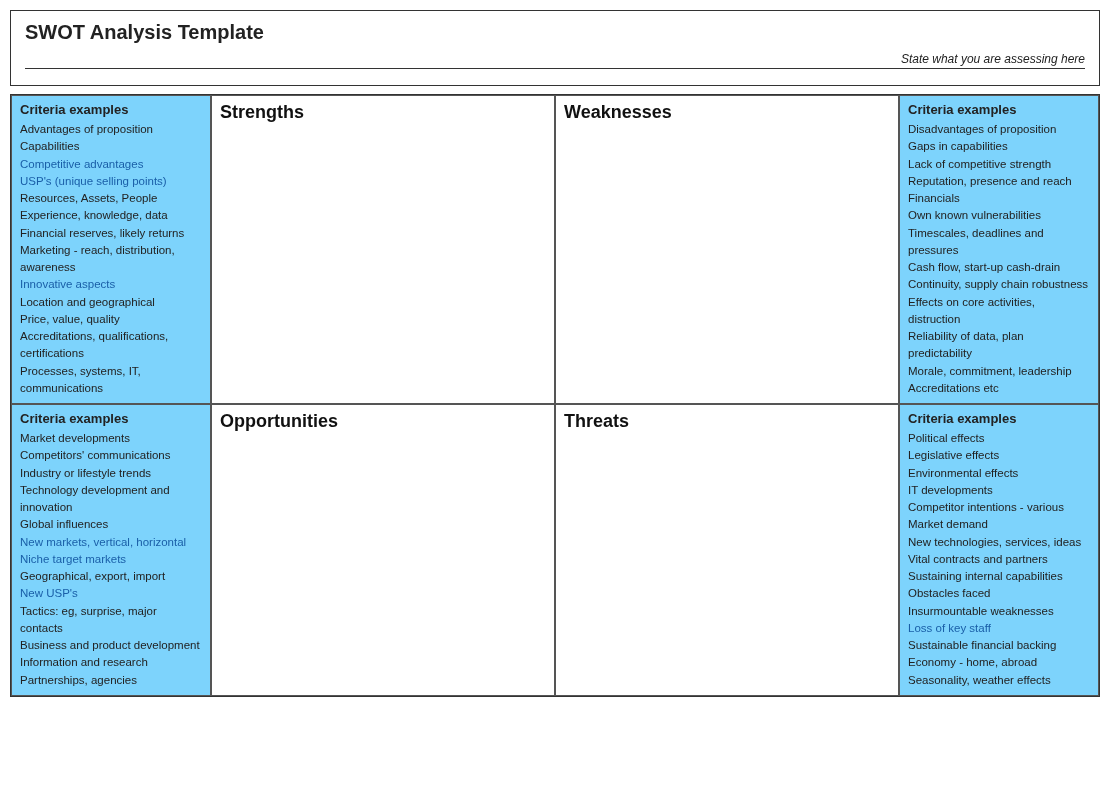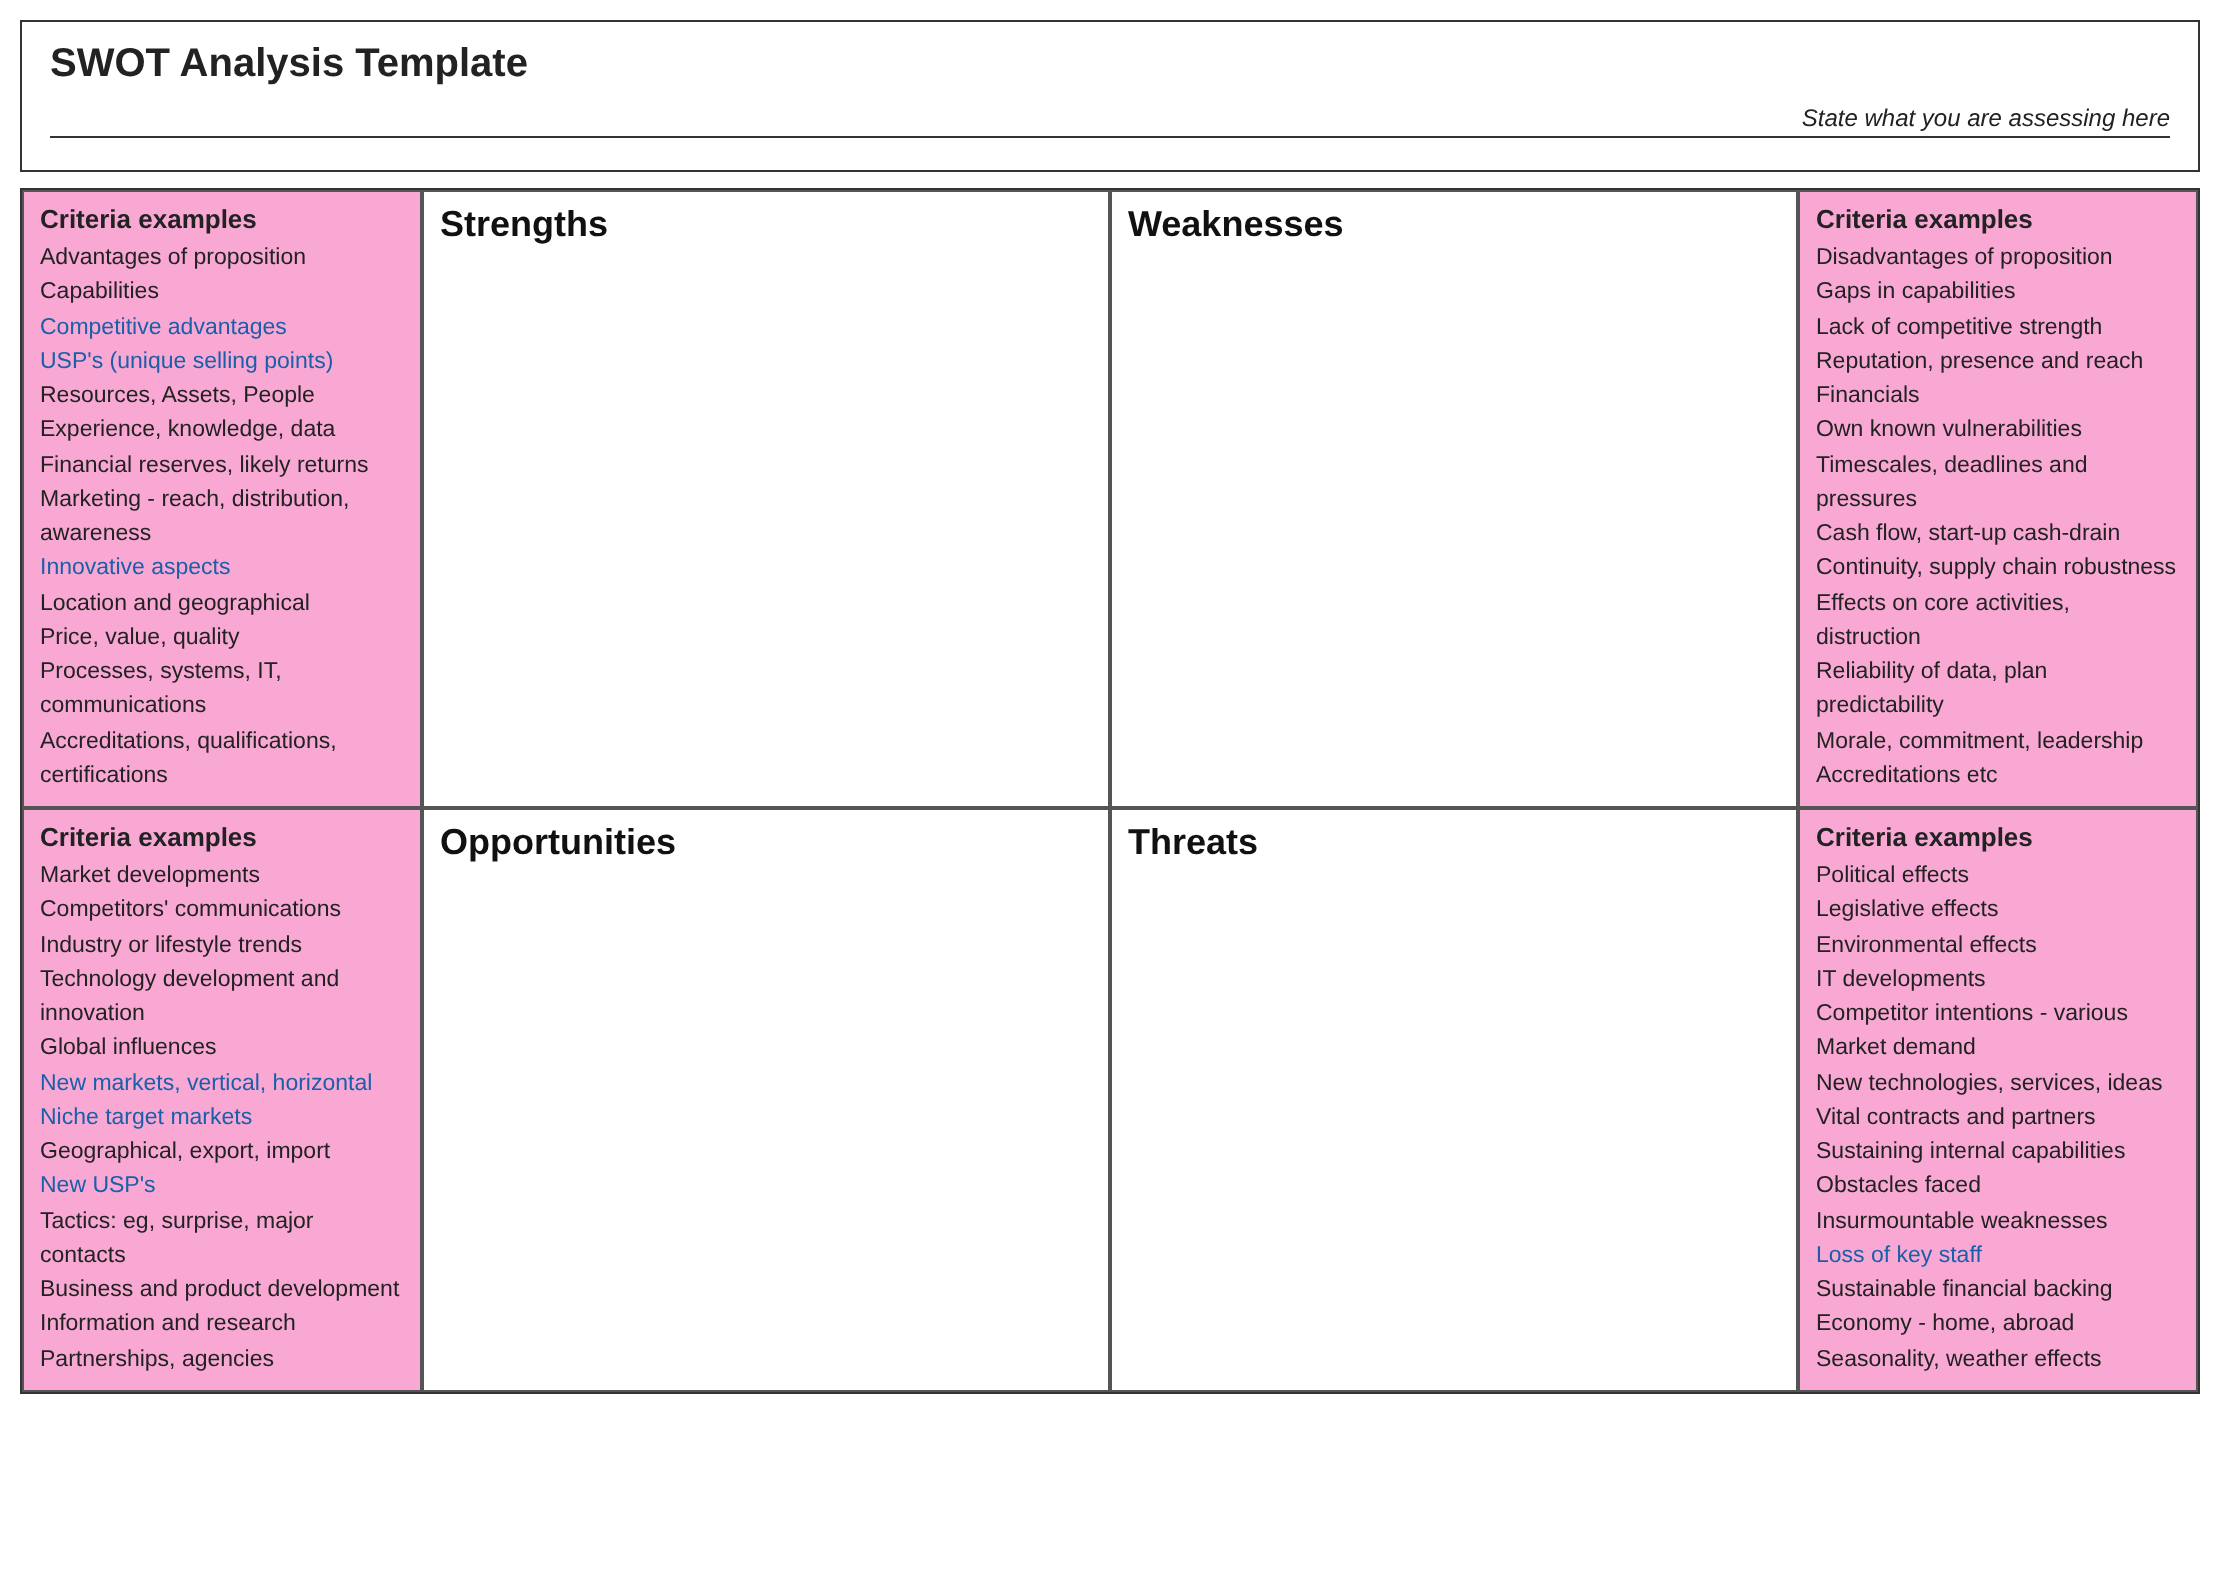--- a/index.html
+++ b/index.html
@@ -62,21 +62,21 @@
       line-height: 1.5;
       color: #222;
     }
     .item.blue {
       color: #1a5fa8;
     }
     .main-cell {
       min-height: 280px;
     }
     .criteria-cell {
-      background: #f9a8d4;
+      background: #7dd3fc;
     }
   </style>
 </head>
 <body>
 
 <div class="outer-box">
   <div class="title">SWOT Analysis Template</div>
   <div class="subtitle">State what you are assessing here</div>
 </div>
 
@@ -89,22 +89,22 @@
         <div class="item">Capabilities</div>
         <div class="item blue">Competitive advantages</div>
         <div class="item blue">USP's (unique selling points)</div>
         <div class="item">Resources, Assets, People</div>
         <div class="item">Experience, knowledge, data</div>
         <div class="item">Financial reserves, likely returns</div>
         <div class="item">Marketing -  reach, distribution, awareness</div>
         <div class="item blue">Innovative aspects</div>
         <div class="item">Location and geographical</div>
         <div class="item">Price, value, quality</div>
+        <div class="item">Accreditations, qualifications, certifications</div>
         <div class="item">Processes, systems, IT, communications</div>
-        <div class="item">Accreditations, qualifications, certifications</div>
       </div>
   </div>
 
   <div class="cell main-cell">
     <div class="cell-header">Strengths</div>
   </div>
 
   <div class="cell main-cell">
     <div class="cell-header">Weaknesses</div>
   </div>

